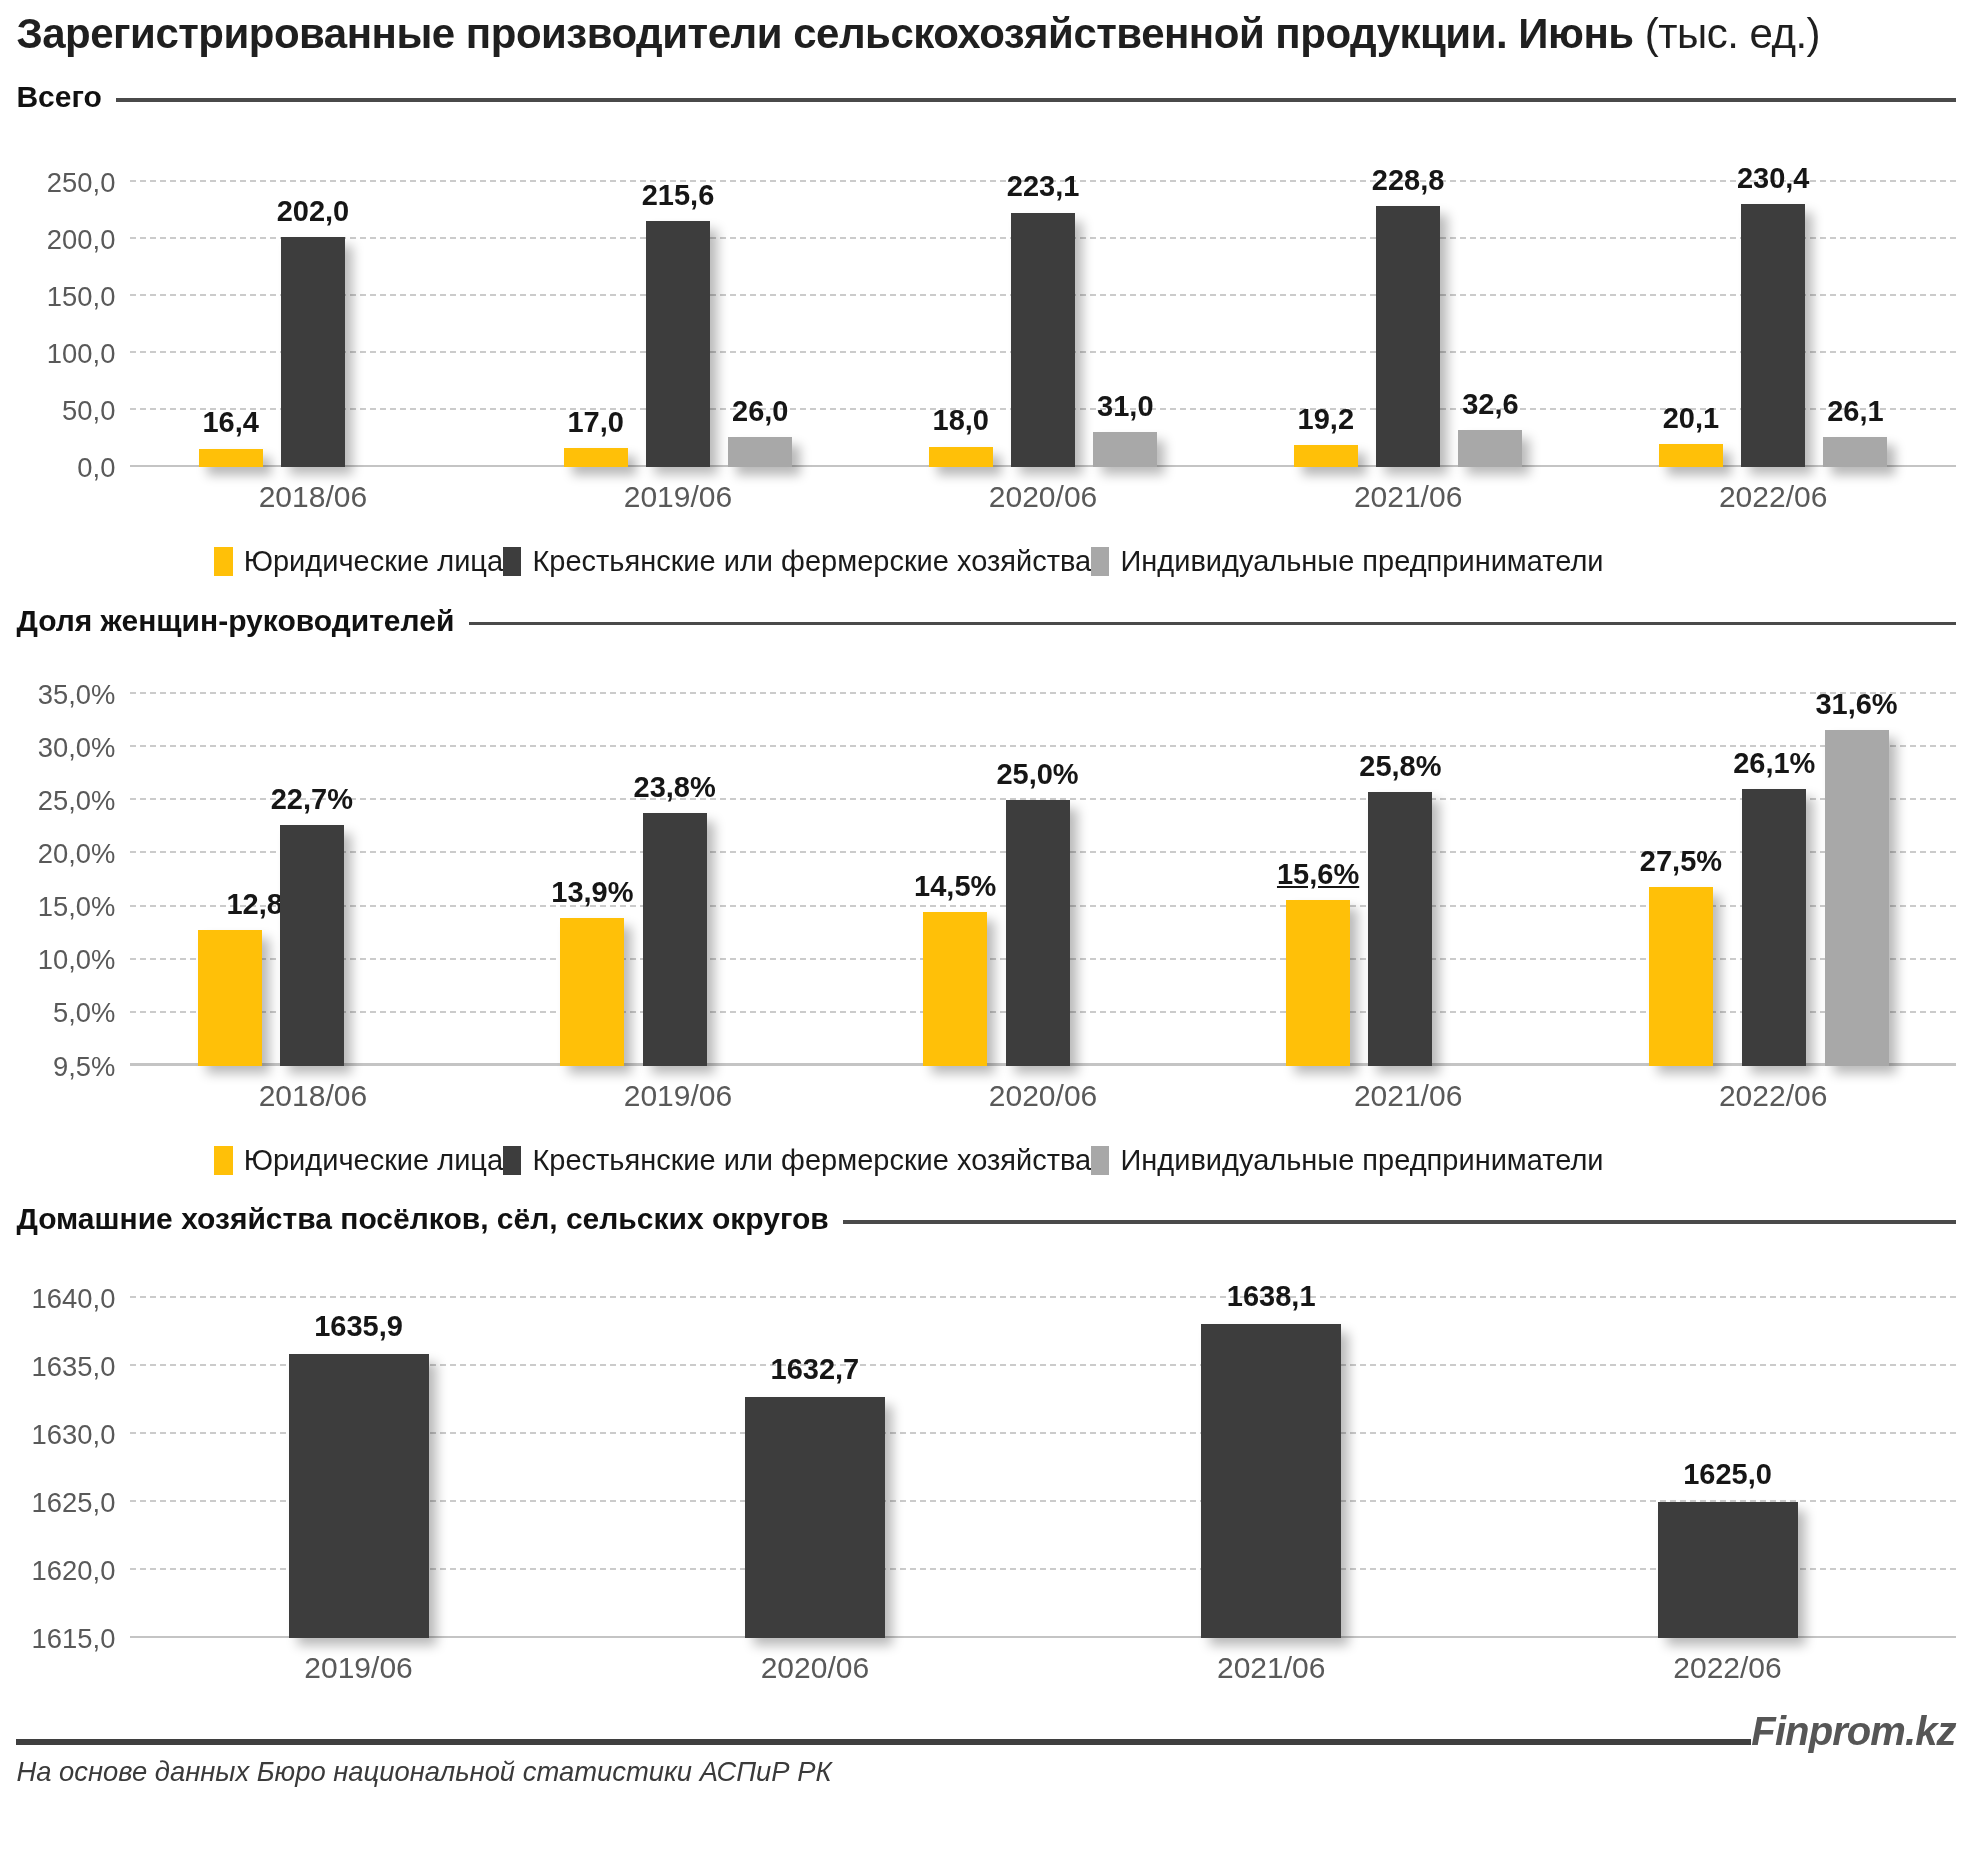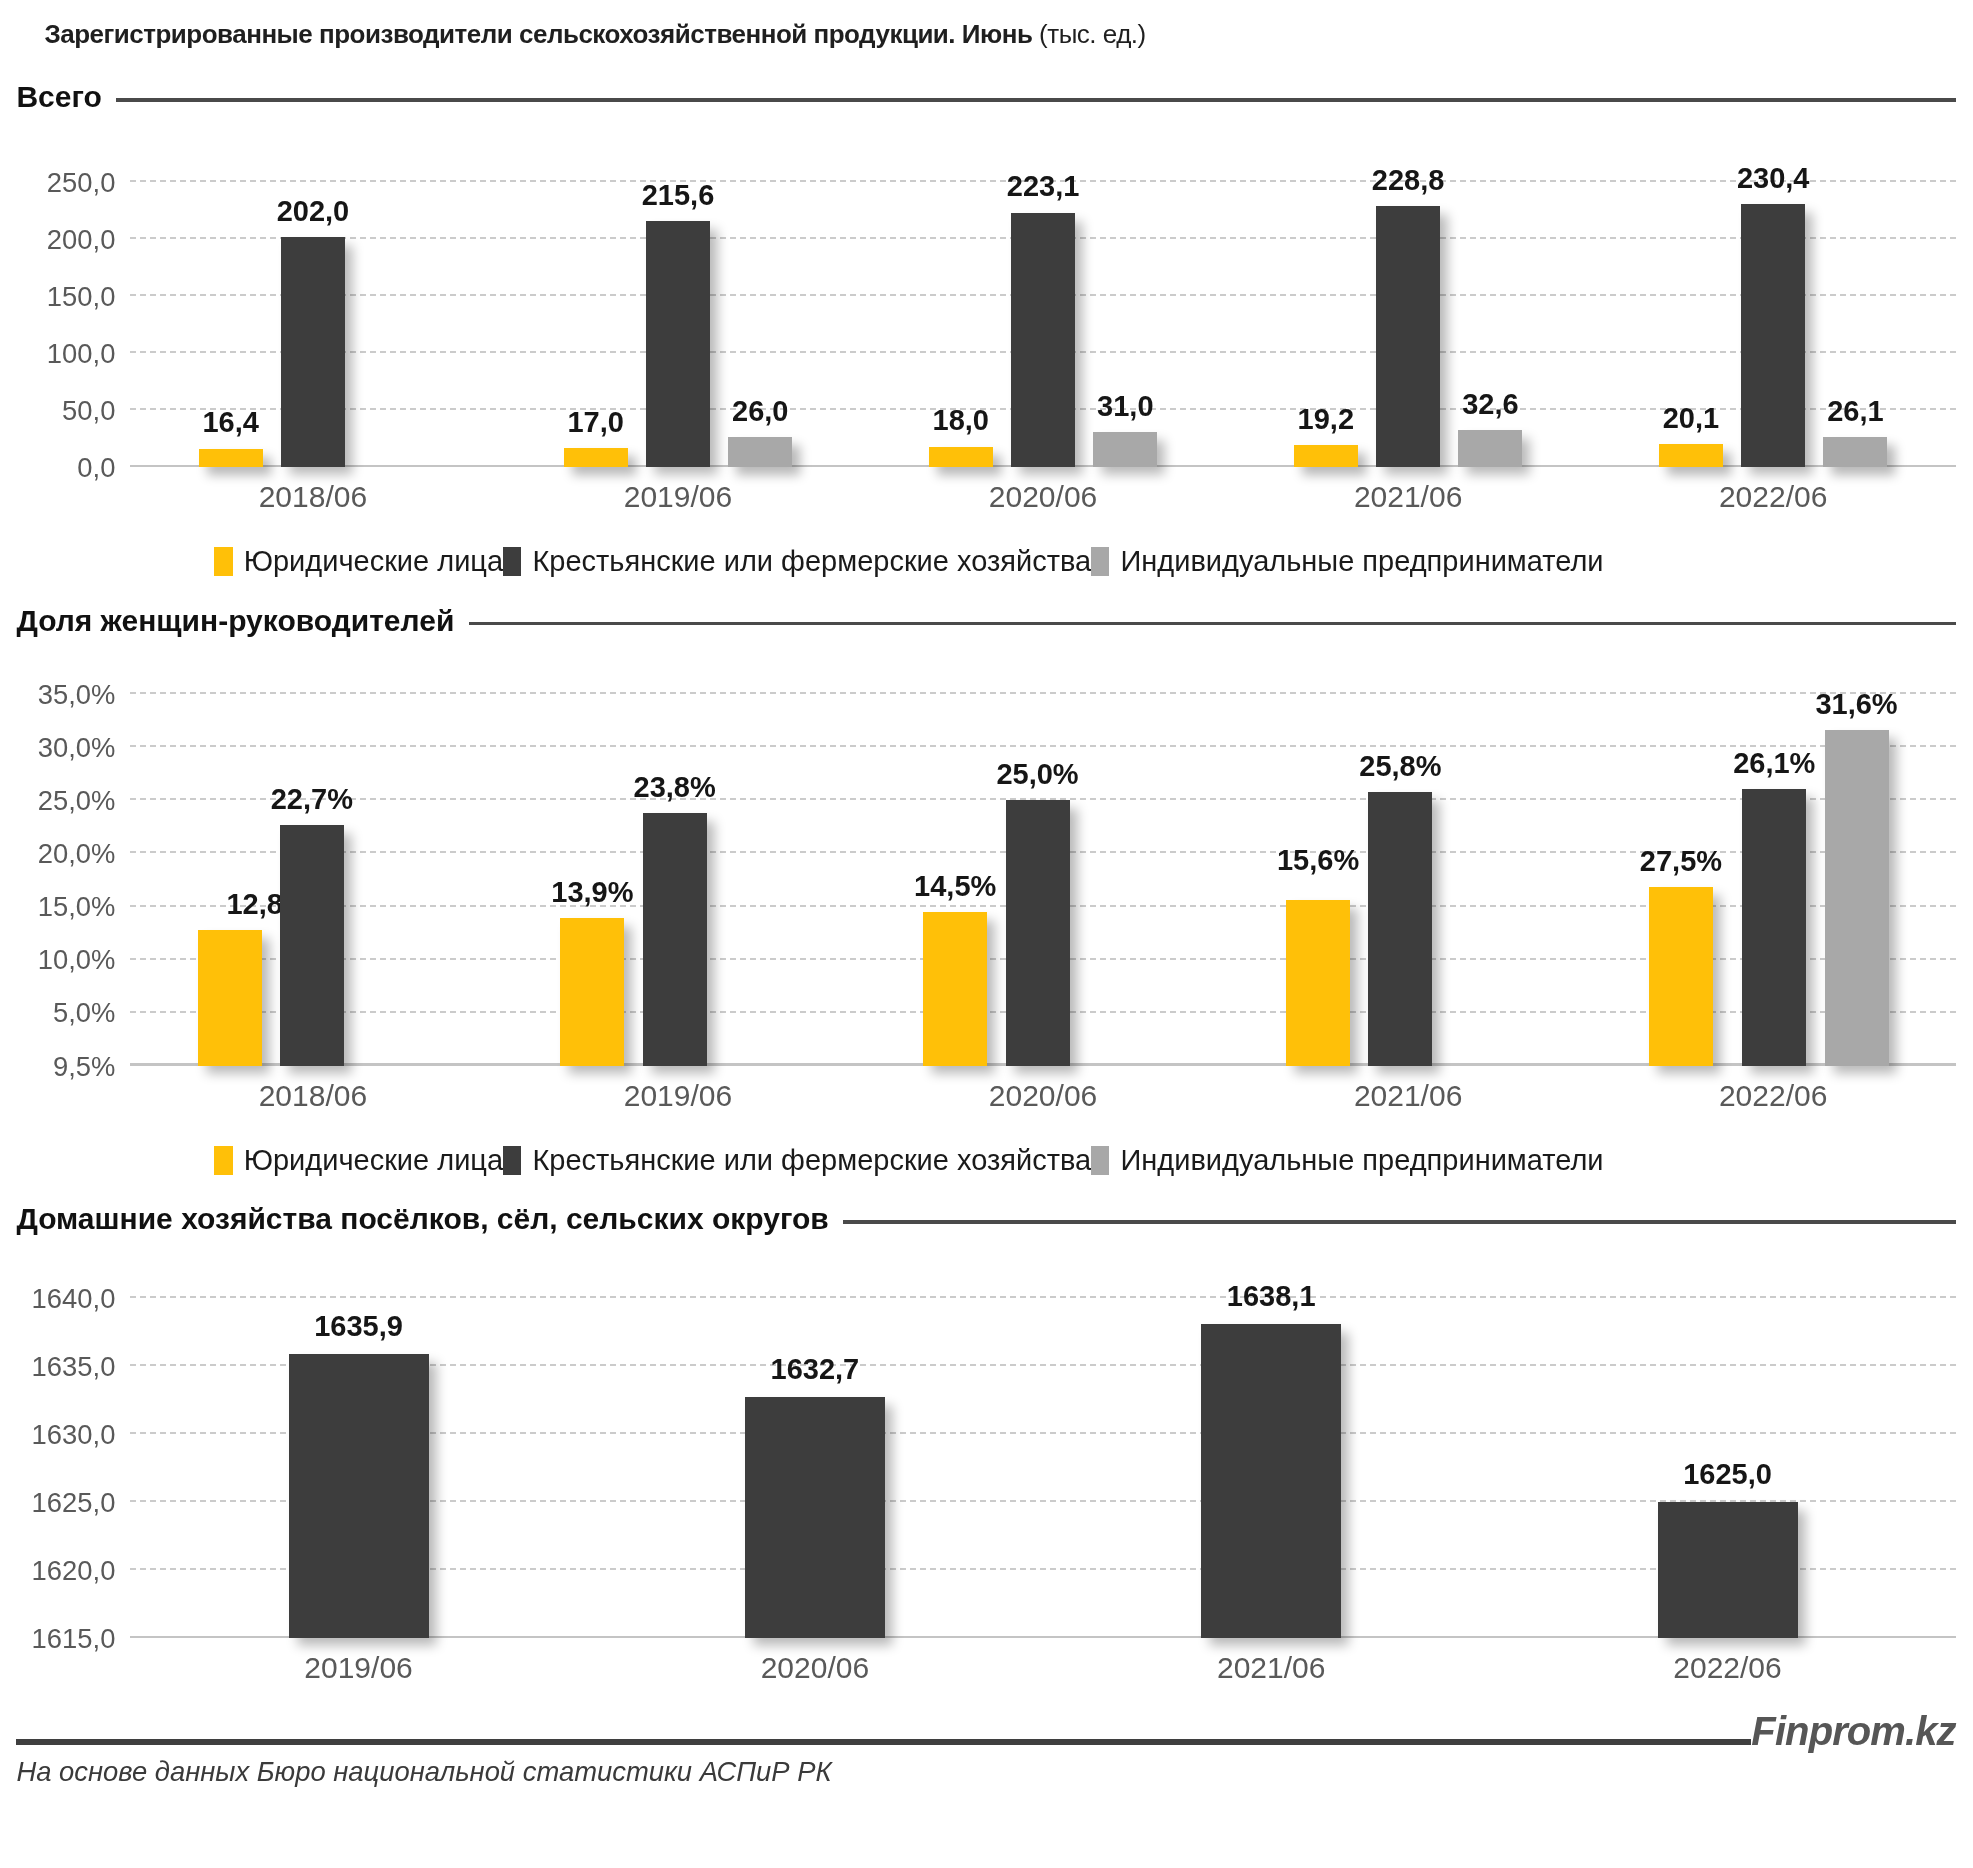--- a/index.html
+++ b/index.html
@@ -4,21 +4,21 @@
 <style>
   * { margin:0; padding:0; box-sizing:border-box; }
   html,body { background:#ffffff; }
   body {
     width:1974px; height:1869px;
     font-family:"Liberation Sans", sans-serif;
     color:#1f1f1f;
     padding:12.8px 18.3px 9.1px 16.4px;
     overflow:hidden;
   }
-  .page-title { font-size:26px; line-height:42px; letter-spacing:-0.5px;margin-left:28px; }
+  .page-title { font-size:42px; line-height:42px; letter-spacing:-0.5px; }
   .page-title .t-bold { font-weight:bold; }
   .page-title .t-normal { font-weight:normal; }
 
   .section-heading {
     display:flex; align-items:center;
     font-size:30px; font-weight:bold; color:#111;
     margin-top:25.6px;
   }
   .heading-line { flex:1; height:3.7px; background:#4a4a4a; margin-left:14.6px; margin-top:5.5px; }
 
@@ -246,21 +246,21 @@
           </div>
           <div class="slot" style="width: 64px;">
             <div class="bar" style="height: 266px; background: rgb(61, 61, 61);"></div>
             <div class="bar-label" style="bottom: 275px;">25,0%</div>
           </div>
           <div class="slot" style="width: 64px;"></div>
         </div>
         <div class="group" style="column-gap: 18.3px;">
           <div class="slot" style="width: 64px;">
             <div class="bar" style="height: 166px; background: rgb(255, 192, 8);"></div>
-            <div class="bar-label" style="bottom: 189px;">15,6%</div>
+            <div class="bar-label" style="bottom: 175px; text-decoration: underline;">15,6%</div>
           </div>
           <div class="slot" style="width: 64px;">
             <div class="bar" style="height: 274px; background: rgb(61, 61, 61);"></div>
             <div class="bar-label" style="bottom: 283px;">25,8%</div>
           </div>
           <div class="slot" style="width: 64px;"></div>
         </div>
         <div class="group" style="column-gap: 18.3px;">
           <div class="slot" style="width: 64px;">
             <div class="bar" style="height: 179px; background: rgb(255, 192, 8);"></div>

